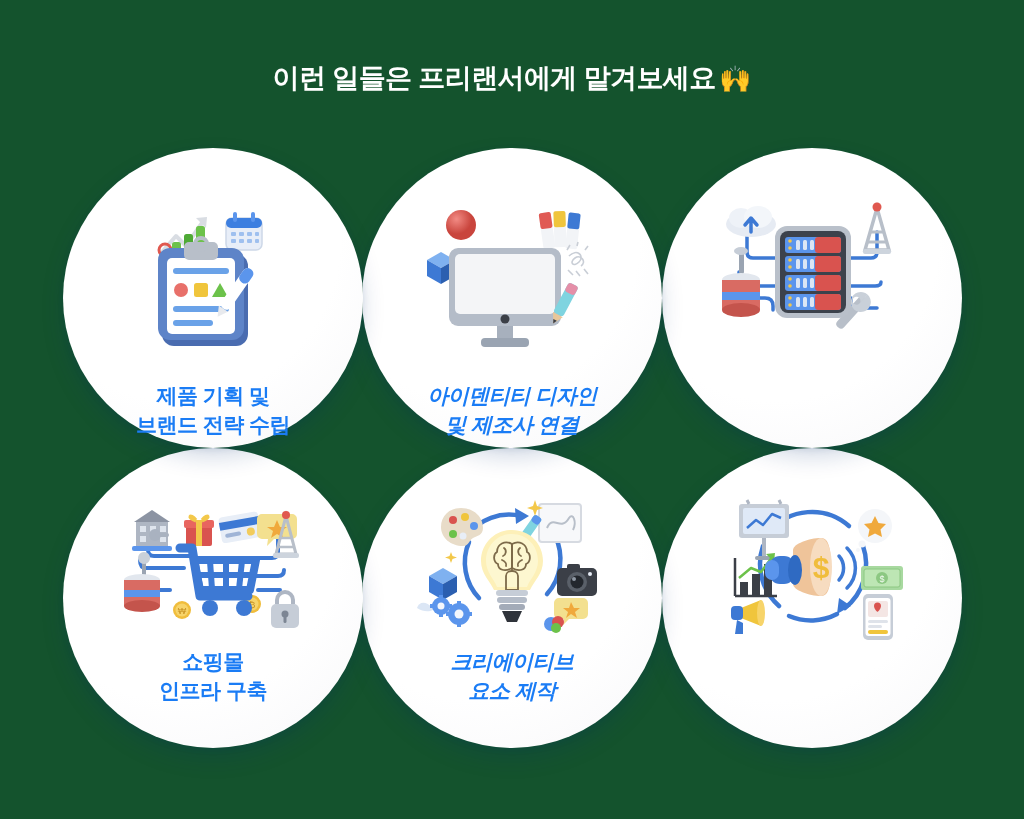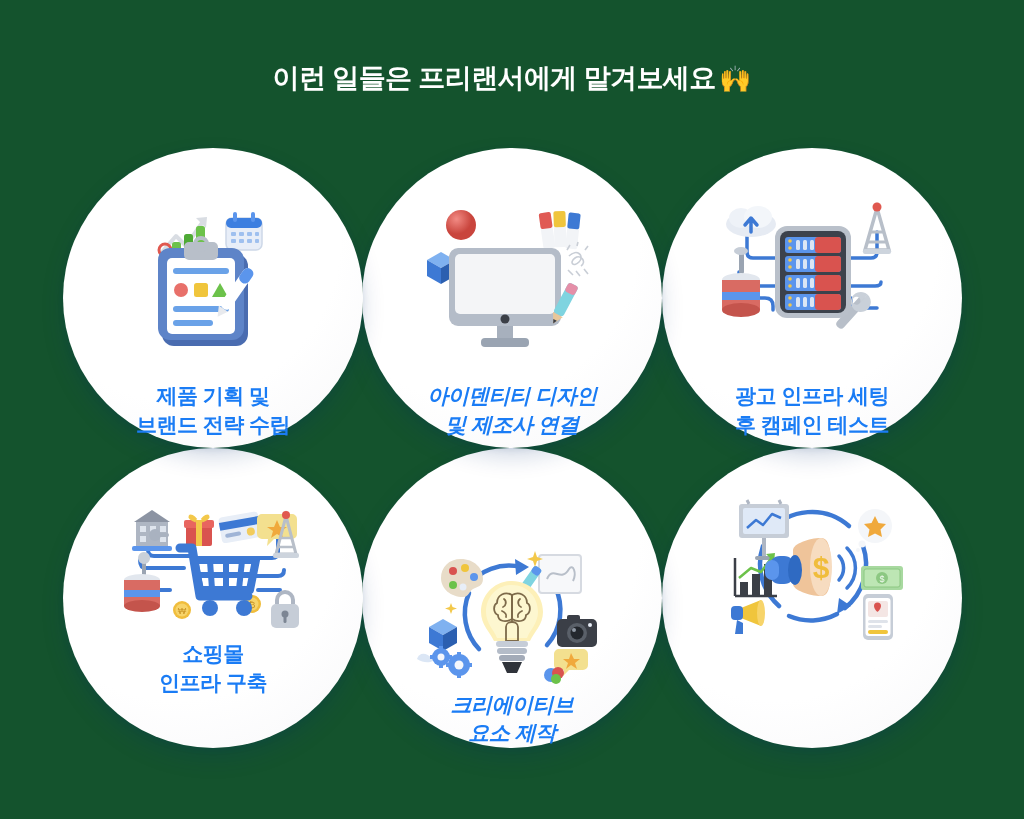--- a/index.html
+++ b/index.html
@@ -76,21 +76,21 @@
   .card.r2 { top: 448px; }
   .card.c1 { left: 63px; }
   .card.c2 { left: 362px; font-style: italic; }
   .card.c3 { left: 662px; }
 
   
   .card.c1 { z-index: 6; }
   .card.c2 { z-index: 5; }
   .card.c3 { z-index: 4; }
   .card.r2.c1 { z-index: 3; }
-  .card.r2.c2 { z-index: 2; justify-content: flex-end; }
+  .card.r2.c2 { z-index: 2; }
   .card.r2.c3 { z-index: 1; }
 
   .art {
     width: 190px;
     height: 150px;
     margin-top: 42px;
     display: flex;
     align-items: center;
     justify-content: center;
   }
@@ -102,21 +102,21 @@
     color: #1a7cf5;
     font-size: 21px;
     font-weight: bold;
     line-height: 1.36;
     text-align: center;
     letter-spacing: -0.5px;
     white-space: pre-line;
     padding: 0 14px;
   }
 
-  .card.r2 .card-label { margin-top: 0; }
+  .card.r2 .card-label { margin-top: 8px; }
 </style>
 </head>
 <body>
 
 <div class="poster">
 
   <div class="headline-wrap">
     <div class="headline"><span>이런 일들은 프리랜서에게 맡겨보세요</span><span class="headline-emoji">🙌</span></div>
   </div>
 
@@ -312,22 +312,20 @@
               <rect x="21" y="52" width="4" height="10" rx="1.5"></rect>
               <rect x="28" y="52" width="4" height="10" rx="1.5"></rect>
               <rect x="35" y="52" width="4" height="10" rx="1.5"></rect>
               <rect x="21" y="71" width="4" height="10" rx="1.5"></rect>
               <rect x="28" y="71" width="4" height="10" rx="1.5"></rect>
               <rect x="35" y="71" width="4" height="10" rx="1.5"></rect>
             </g>
           </g>
         </svg>
       </div>
-      <div class="card-label">광고 인프라 세팅
-후 캠페인 테스트</div>
     </div>
 
     <div class="card r2 c1">
       <div class="art">
         <svg width="190" height="150" viewBox="0 0 190 150">
 
           <g fill="none" stroke="#3d79d4" stroke-width="4" stroke-linecap="round">
             <path d="M30 46 L30 60 Q30 66 36 66 L72 66"></path>
             <path d="M22 70 Q22 78 28 78 L66 78"></path>
             <path d="M24 100 L52 100"></path>

